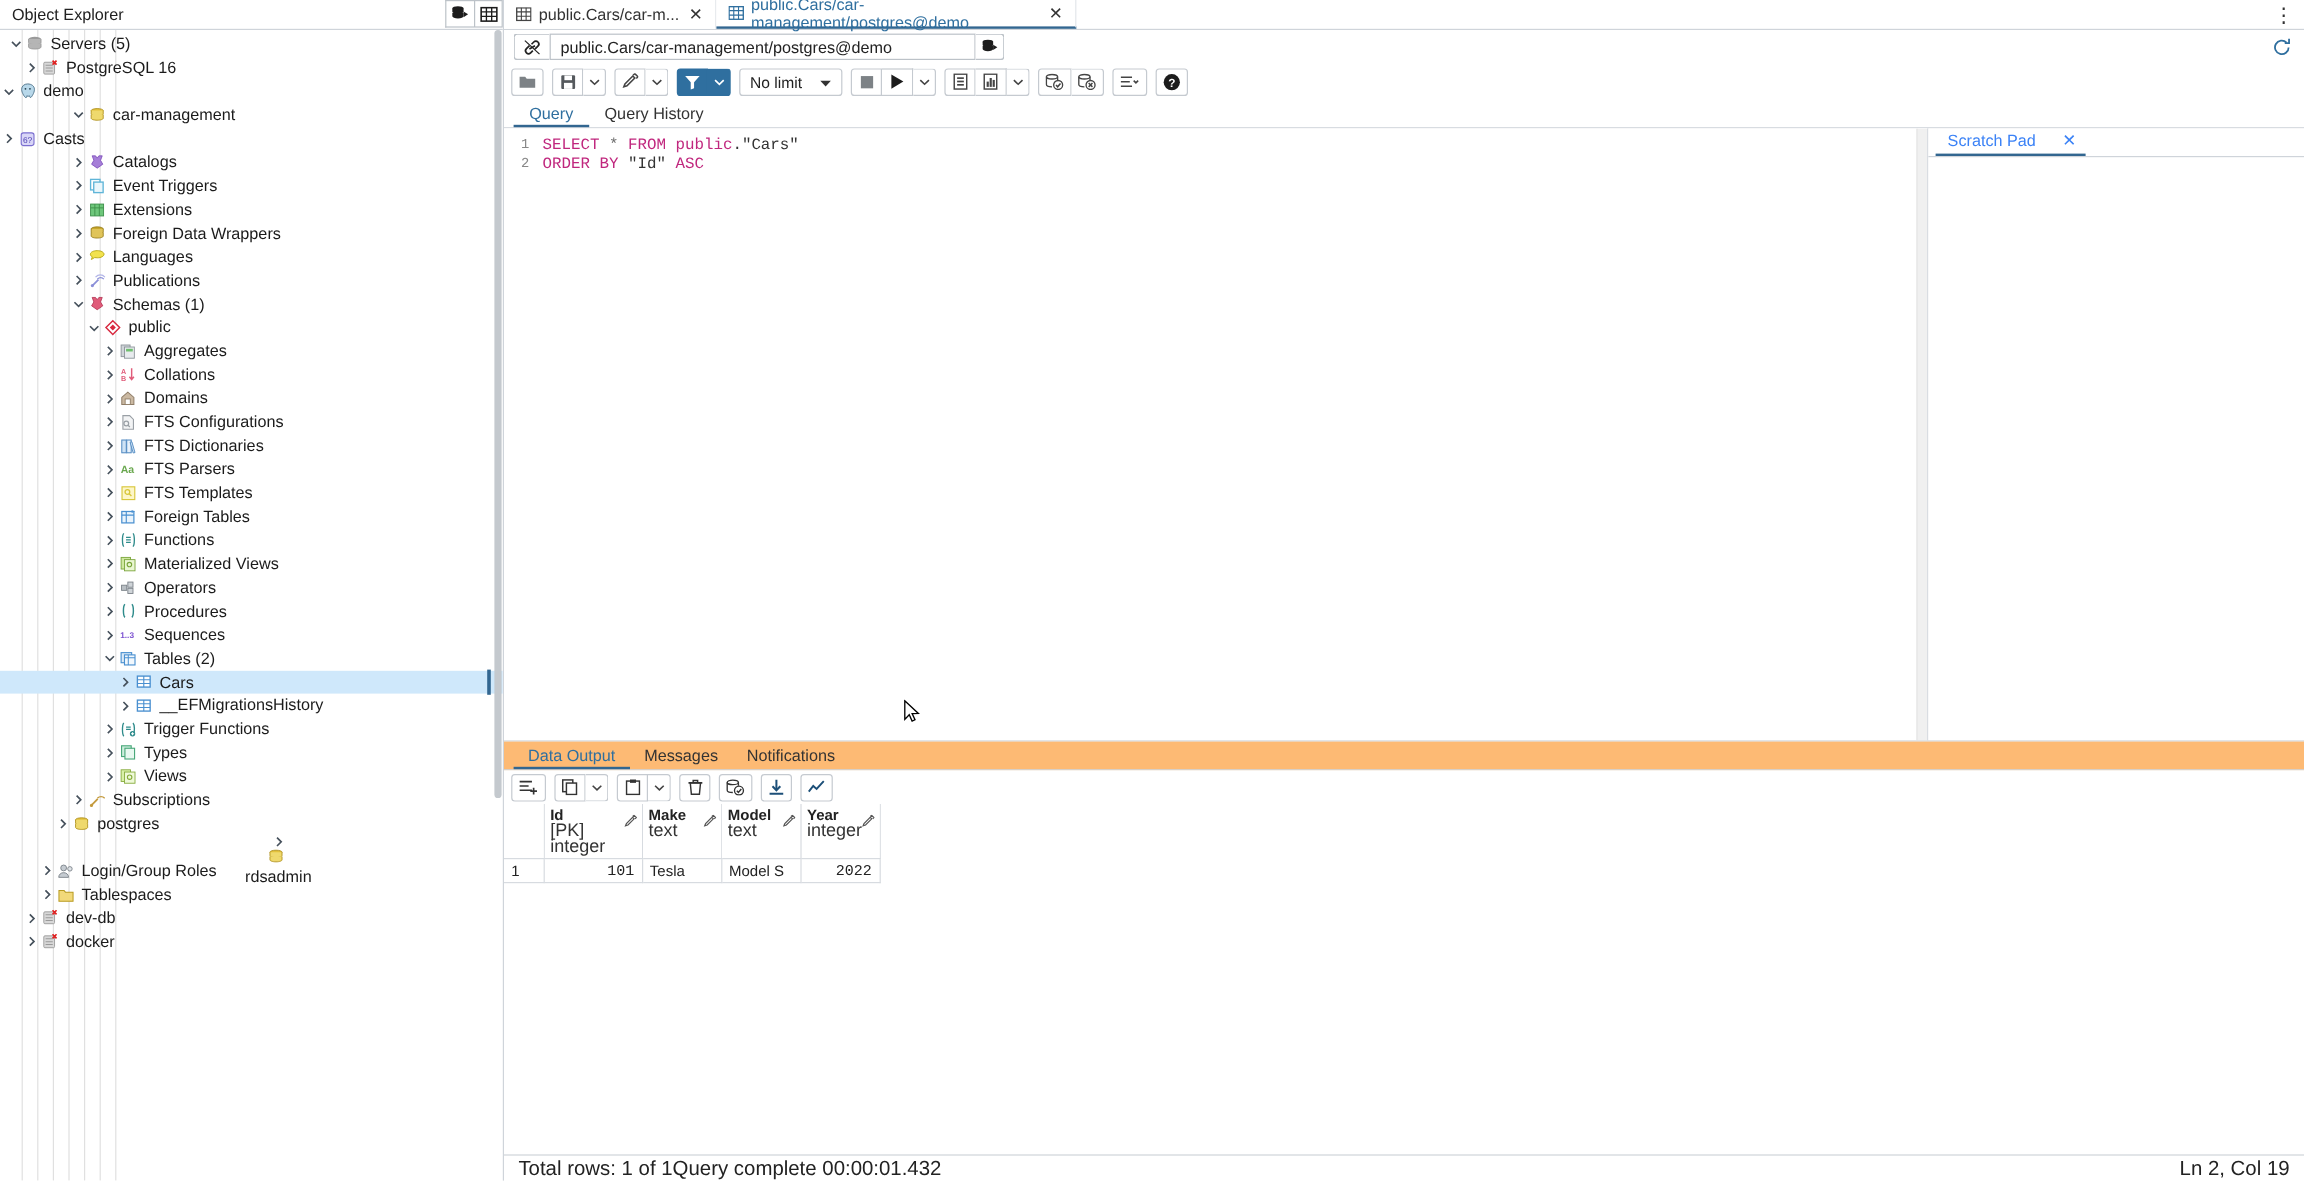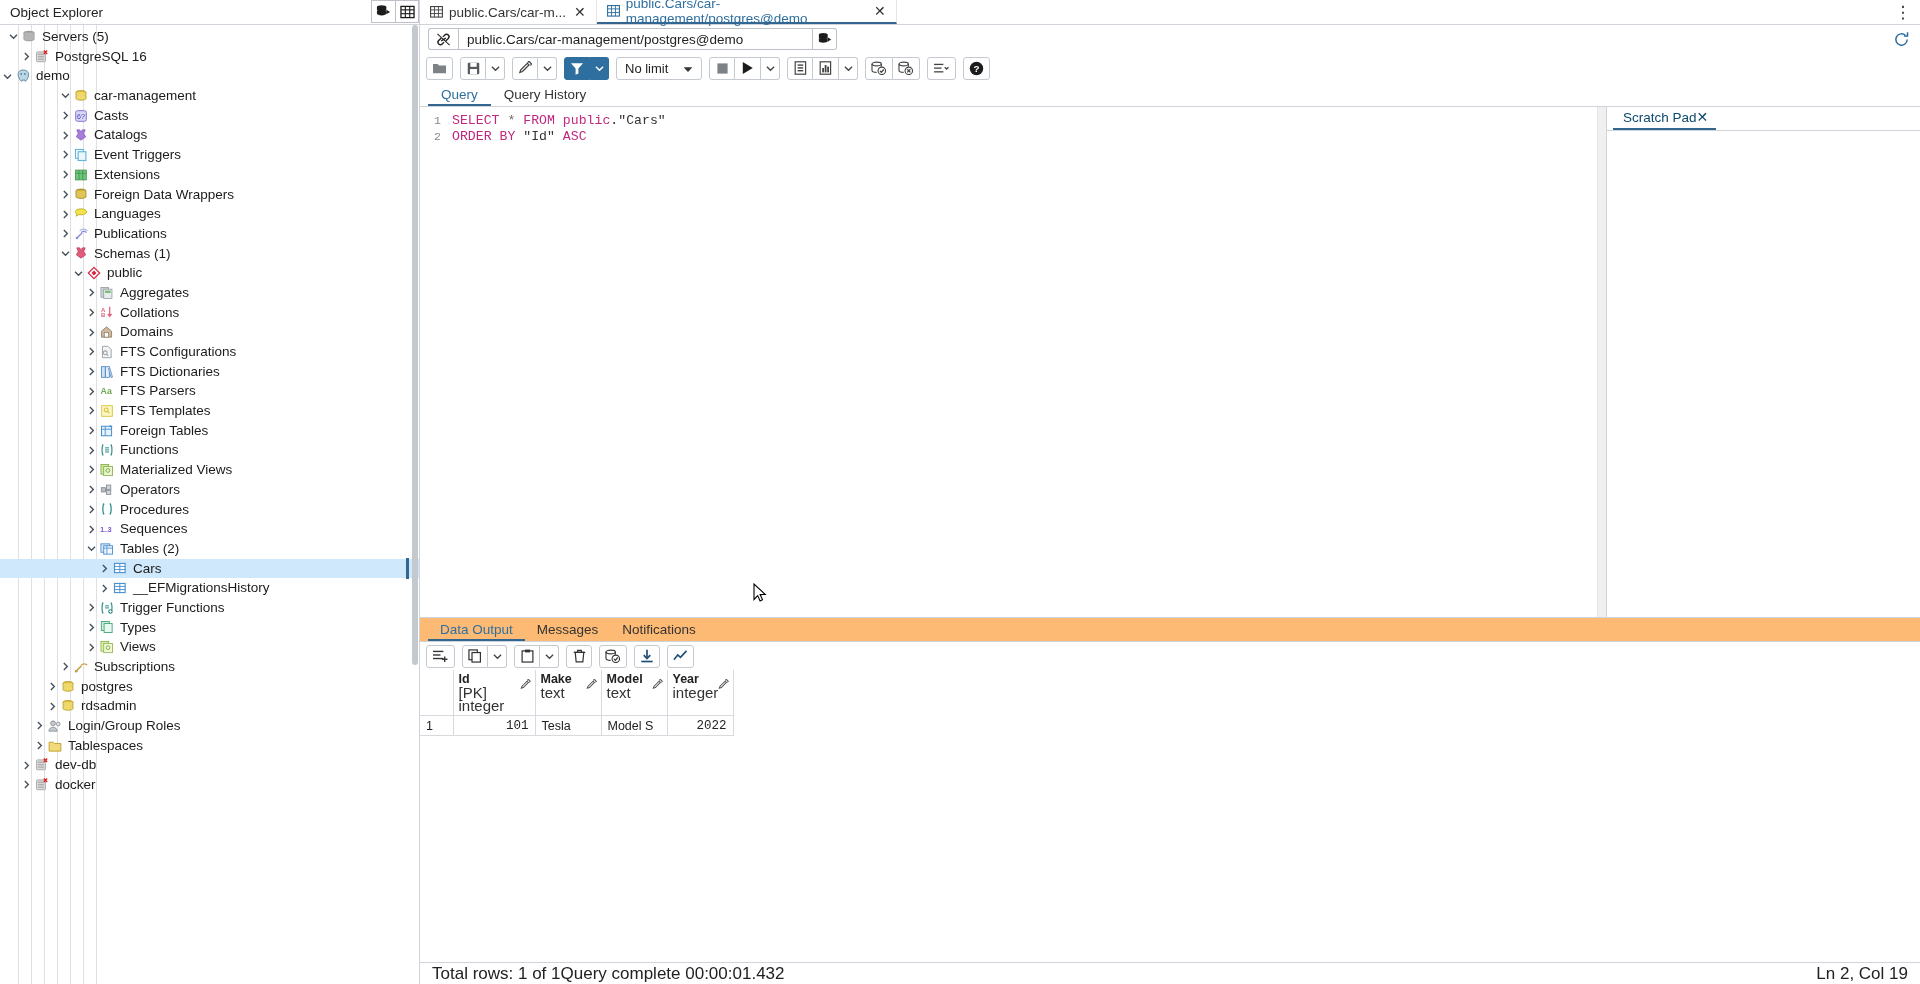--- a/index.html
+++ b/index.html
@@ -177,22 +177,22 @@
     white-space: pre; color:#333;
   }
   .kw { color:#c0277e; }
   .op { color:#6b6b6b; }
   .ident { color:#333; }
 
   .scratch { width: 313px; min-width:313px; display:flex; flex-direction:column; background:#fff; }
   .scratch-head { height:24px; display:flex; align-items:flex-end; padding-left:6px; border-bottom:1px solid #cfd4da; }
   .scratch-tab {
     padding:0 8px 0 10px; height:23px; line-height:23px;
-    font-size:13.5px; color:#0c4a6e; border-bottom:2px solid #326690;
-    display:flex; align-items:center; gap:0;
+    font-size:13.5px; color:#3b82f6; border-bottom:2px solid #326690;
+    display:flex; align-items:center; gap:22px;
   }
   .scratch-tab .tclose { font-size:14px; }
   .scratch-body { flex:1; }
 
   .results { display:flex; flex-direction:column; height: 345px; min-height:345px; border-top:1px solid #cfd4da; }
   .rtabs {
     height:24px; min-height:24px; display:flex; align-items:flex-end;
     padding-left:8px; border-bottom:1px solid #cfd4da; background:#fdba74;
   }
   .rtab { padding:0 12px; height:23px; line-height:23px; font-size:13.5px; color:#333; }
@@ -329,21 +329,21 @@
           </span>
           <span class="tico">
             <svg width="14" height="14" viewBox="0 0 15 15">
               <ellipse cx="7.5" cy="3.4" rx="5.4" ry="1.8" fill="#e2c13c" stroke="#a8860d" stroke-width=".7"></ellipse>
               <path d="M2.1 3.4v3c0 1 2.4 1.8 5.4 1.8s5.4-.8 5.4-1.8v-3" fill="#efd96d" stroke="#a8860d" stroke-width=".7"></path>
               <path d="M2.1 7.2v3c0 1 2.4 1.8 5.4 1.8s5.4-.8 5.4-1.8v-3" fill="#efd96d" stroke="#a8860d" stroke-width=".7"></path>
             </svg>
           </span>
           <span class="tlabel">car-management</span>
         </div>
-        <div class="row" style="padding-left: 58px;">
+        <div class="row" style="">
           <span class="caret">
             <svg width="11" height="11" viewBox="0 0 12 12">
               <path d="M4.2 2.2L8 6 4.2 9.8" fill="none" stroke="#46515c" stroke-width="1.5"></path>
             </svg>
           </span>
           <span class="tico">
             <svg width="14" height="14" viewBox="0 0 15 15">
               <rect x="1.8" y="1.8" width="11.4" height="11.4" rx="2" fill="#d9d6f7" stroke="#7b6fd0" stroke-width="1"></rect>
               <text x="7.5" y="10.6" font-size="7.5" font-family="Liberation Sans, sans-serif" fill="#4b3fb0" text-anchor="middle">6?</text>
             </svg>
@@ -771,21 +771,21 @@
           </span>
           <span class="tico">
             <svg width="14" height="14" viewBox="0 0 15 15">
               <ellipse cx="7.5" cy="3.4" rx="5.4" ry="1.8" fill="#e2c13c" stroke="#a8860d" stroke-width=".7"></ellipse>
               <path d="M2.1 3.4v3c0 1 2.4 1.8 5.4 1.8s5.4-.8 5.4-1.8v-3" fill="#efd96d" stroke="#a8860d" stroke-width=".7"></path>
               <path d="M2.1 7.2v3c0 1 2.4 1.8 5.4 1.8s5.4-.8 5.4-1.8v-3" fill="#efd96d" stroke="#a8860d" stroke-width=".7"></path>
             </svg>
           </span>
           <span class="tlabel">postgres</span>
         </div>
-        <div class="row" style="padding-left: 45px;">
+        <div class="row" style="padding-left: 45px; flex-direction: column;">
           <span class="caret">
             <svg width="11" height="11" viewBox="0 0 12 12">
               <path d="M4.2 2.2L8 6 4.2 9.8" fill="none" stroke="#46515c" stroke-width="1.5"></path>
             </svg>
           </span>
           <span class="tico">
             <svg width="14" height="14" viewBox="0 0 15 15">
               <ellipse cx="7.5" cy="3.4" rx="5.4" ry="1.8" fill="#e2c13c" stroke="#a8860d" stroke-width=".7"></ellipse>
               <path d="M2.1 3.4v3c0 1 2.4 1.8 5.4 1.8s5.4-.8 5.4-1.8v-3" fill="#efd96d" stroke="#a8860d" stroke-width=".7"></path>
               <path d="M2.1 7.2v3c0 1 2.4 1.8 5.4 1.8s5.4-.8 5.4-1.8v-3" fill="#efd96d" stroke="#a8860d" stroke-width=".7"></path>

